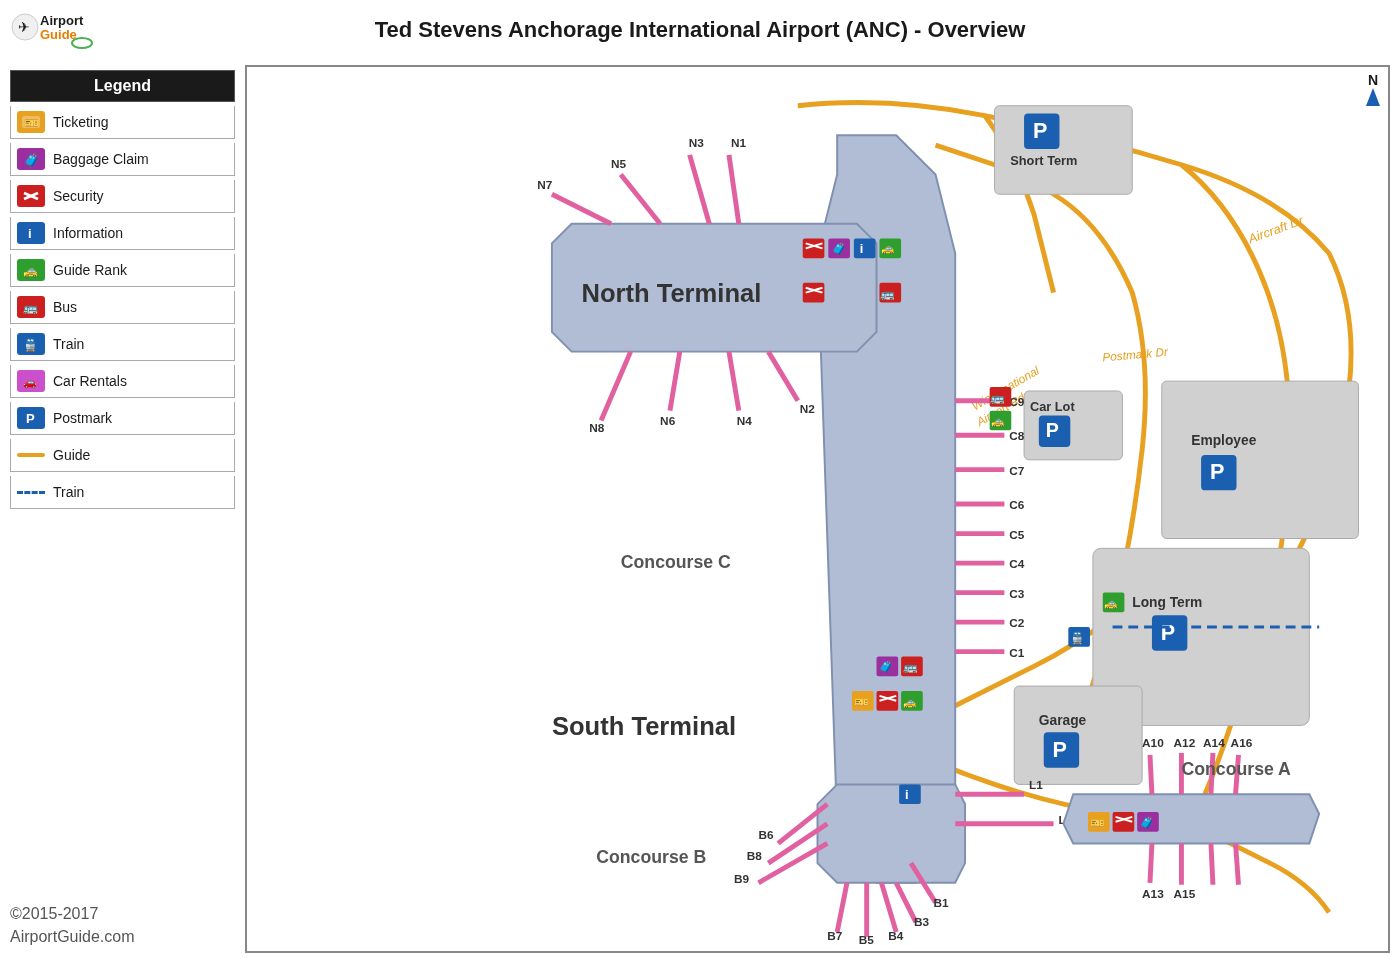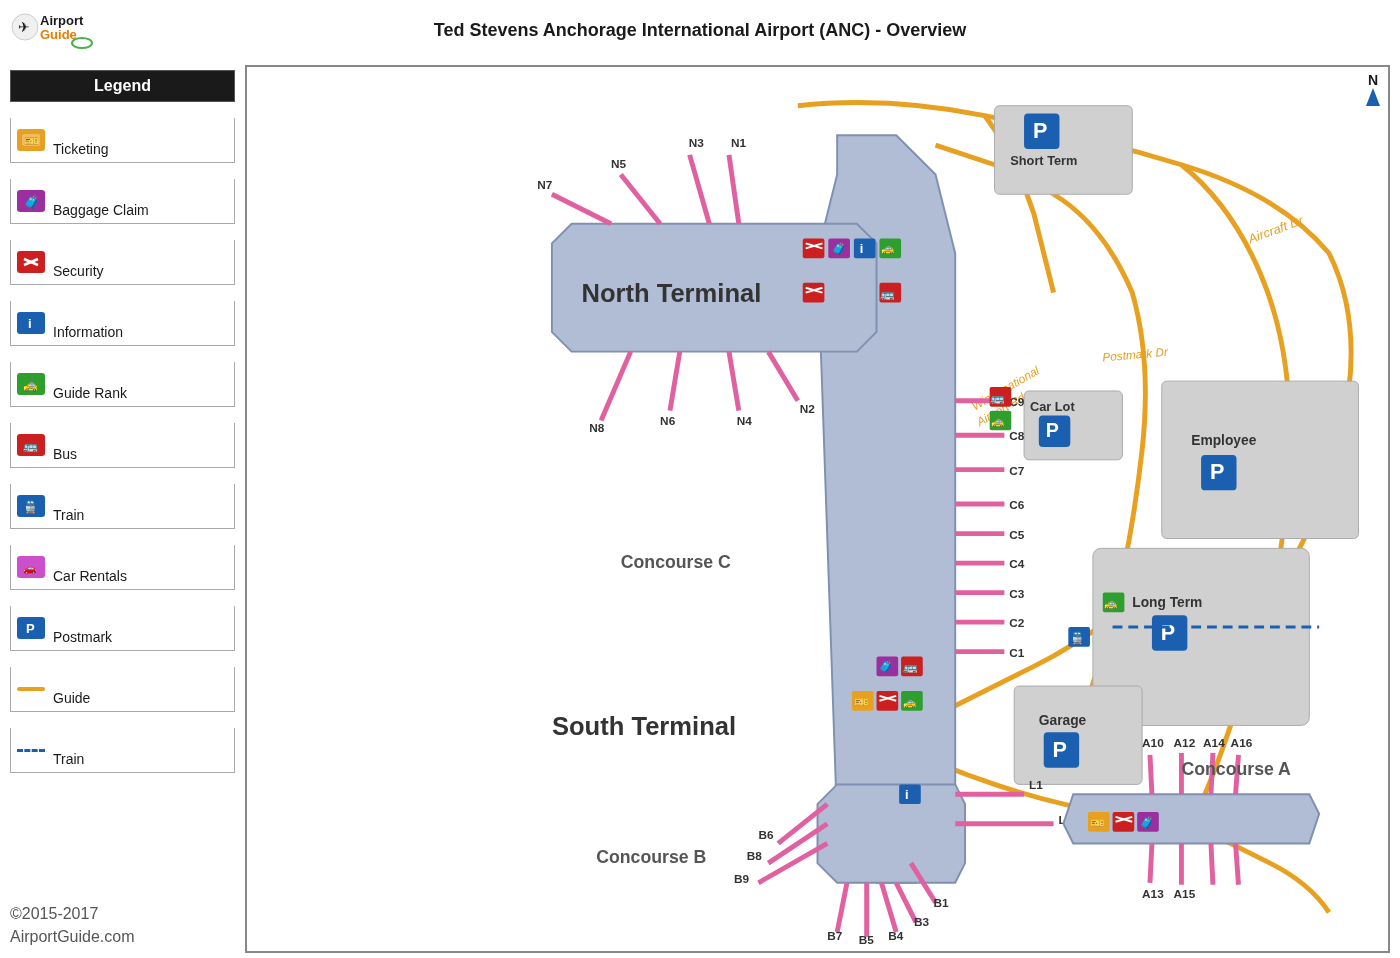--- a/index.html
+++ b/index.html
@@ -23,21 +23,21 @@
       background: #fff;
     }
     #logo-area {
       position: absolute;
       left: 10px;
       top: 5px;
       display: flex;
       align-items: center;
     }
     #page-title {
-      font-size: 18px;
+      font-size: 22px;
       font-weight: bold;
       color: #1a1a1a;
       text-align: center;
     }
 
     
     #main {
       position: absolute;
       top: 60px;
       left: 0;
@@ -46,21 +46,21 @@
       display: flex;
     }
 
     
     #legend {
       width: 245px;
       min-width: 245px;
       padding: 10px;
       display: flex;
       flex-direction: column;
-      gap: 16px;
+      gap: 4px;
     }
     #legend-title {
       background: #1a1a1a;
       color: #fff;
       font-size: 16px;
       font-weight: bold;
       text-align: center;
       padding: 6px 0;
       border: 1px solid #555;
     }
@@ -94,21 +94,20 @@
     .icon-train { background: #1a5fb0; }
     .icon-carrentals { background: #cc50cc; }
     .icon-parking { background: #1a5fb0; }
     .icon-road { background: transparent; }
     .icon-train-line { background: transparent; }
 
     .legend-label {
       font-size: 14px;
       color: #1a1a1a;
       font-weight: 500;
-      margin-top: 18px;
     }
 
     
     .road-line {
       width: 28px;
       height: 4px;
       background: #e8a020;
       border-radius: 2px;
     }
     .train-line-dashed {

